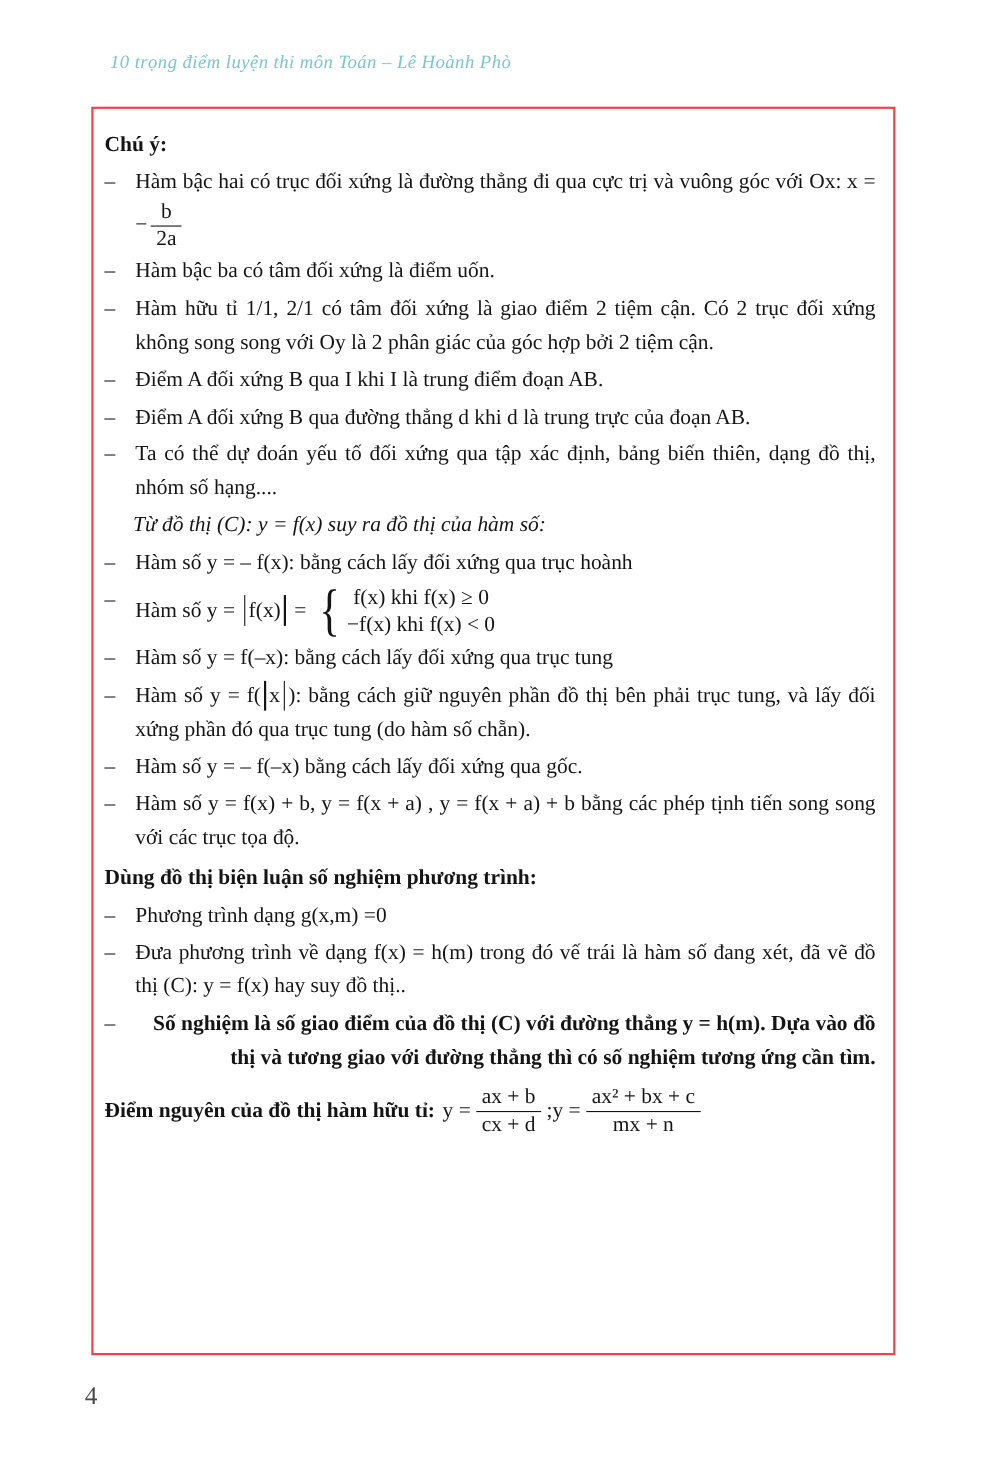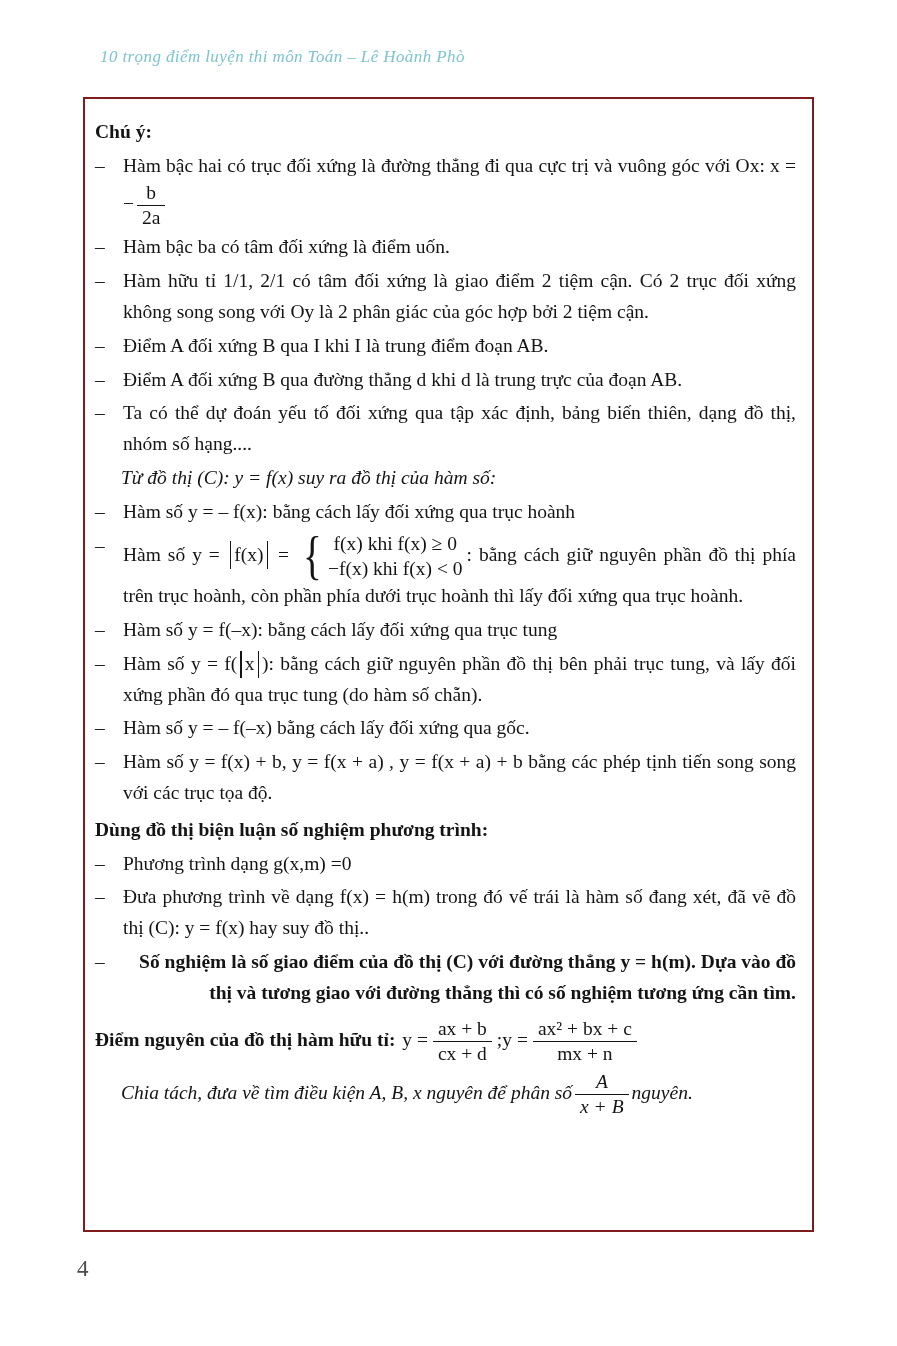--- a/index.html
+++ b/index.html
@@ -13,21 +13,21 @@
     overflow: hidden;
   }
   .running-header {
     position: absolute; top: 47px; left: 100px;
     font-size: 17px; font-style: italic;
     color: #7cc4ce; letter-spacing: 0.4px;
   }
   .content-box {
     position: absolute; top: 97px; left: 83px;
     width: 731px; min-height: 1135px;
-    border: 2px solid #7f1d1d;
+    border: 2px solid #ef4444;
     padding: 12px 16px 14px 10px;
     font-size: 19.5px; line-height: 1.58;
   }
   .sec-heading { font-weight: bold; margin: 6px 0 3px 0; }
   .bullet { display: flex; margin: 3px 0; }
   .dash { flex: 0 0 28px; }
   .btext { flex: 1; text-align: justify; }
   .indented { padding-left: 26px; margin: 3px 0; font-style: italic; }
   .bold { font-weight: bold; text-align: right; }
 
@@ -115,21 +115,21 @@
 
     <div class="bullet">
       <span class="dash">–</span>
       <div class="btext">
         <span>Hàm số y = </span><span class="vbar"></span><span>f(x)</span><span class="vbar"></span><span> = </span><span class="cases">
             <span class="brace">{</span>
             <span class="rows">
               <span>f(x)  khi  f(x) ≥ 0</span>
               <span>−f(x) khi f(x) &lt; 0</span>
             </span>
-          </span><span>: bằng cách giữ nguyên phần đồ thị phía trên trục hoành, còn phần phía dưới trục hoành thì lấy đối xứng qua trục hoành.</span>
+          </span>
       </div>
     </div>
 
     <div class="bullet">
       <span class="dash">–</span>
       <div class="btext">Hàm số  y = f(–x): bằng cách lấy đối xứng qua trục tung</div>
     </div>
 
     <div class="bullet">
       <span class="dash">–</span>
@@ -163,21 +163,18 @@
     <div class="bullet">
       <span class="dash">–</span>
       <div class="btext bold">Số nghiệm là số giao điểm của đồ thị (C) với đường thẳng y = h(m). Dựa vào đồ thị và tương giao với đường thẳng thì có số nghiệm tương ứng cần tìm.</div>
     </div>
 
     <div class="math-line">
       <span class="bold">Điểm nguyên của đồ thị hàm hữu tỉ:</span>
       <span class="sep">y =</span><span class="frac"><span class="num">ax + b</span><span class="den">cx + d</span></span><span class="sep">;y =</span><span class="frac"><span class="num">ax² + bx + c</span><span class="den">mx + n</span></span>
     </div>
 
-    <div class="indented">
-      <span>Chia tách, đưa về tìm điều kiện A, B, x nguyên để phân số</span><span class="frac"><span class="num">A</span><span class="den">x + B</span></span><span>nguyên.</span>
-    </div>
 
   </div>
 
   <div class="page-number">4</div>
 
 </div>
 
 </body></html>

